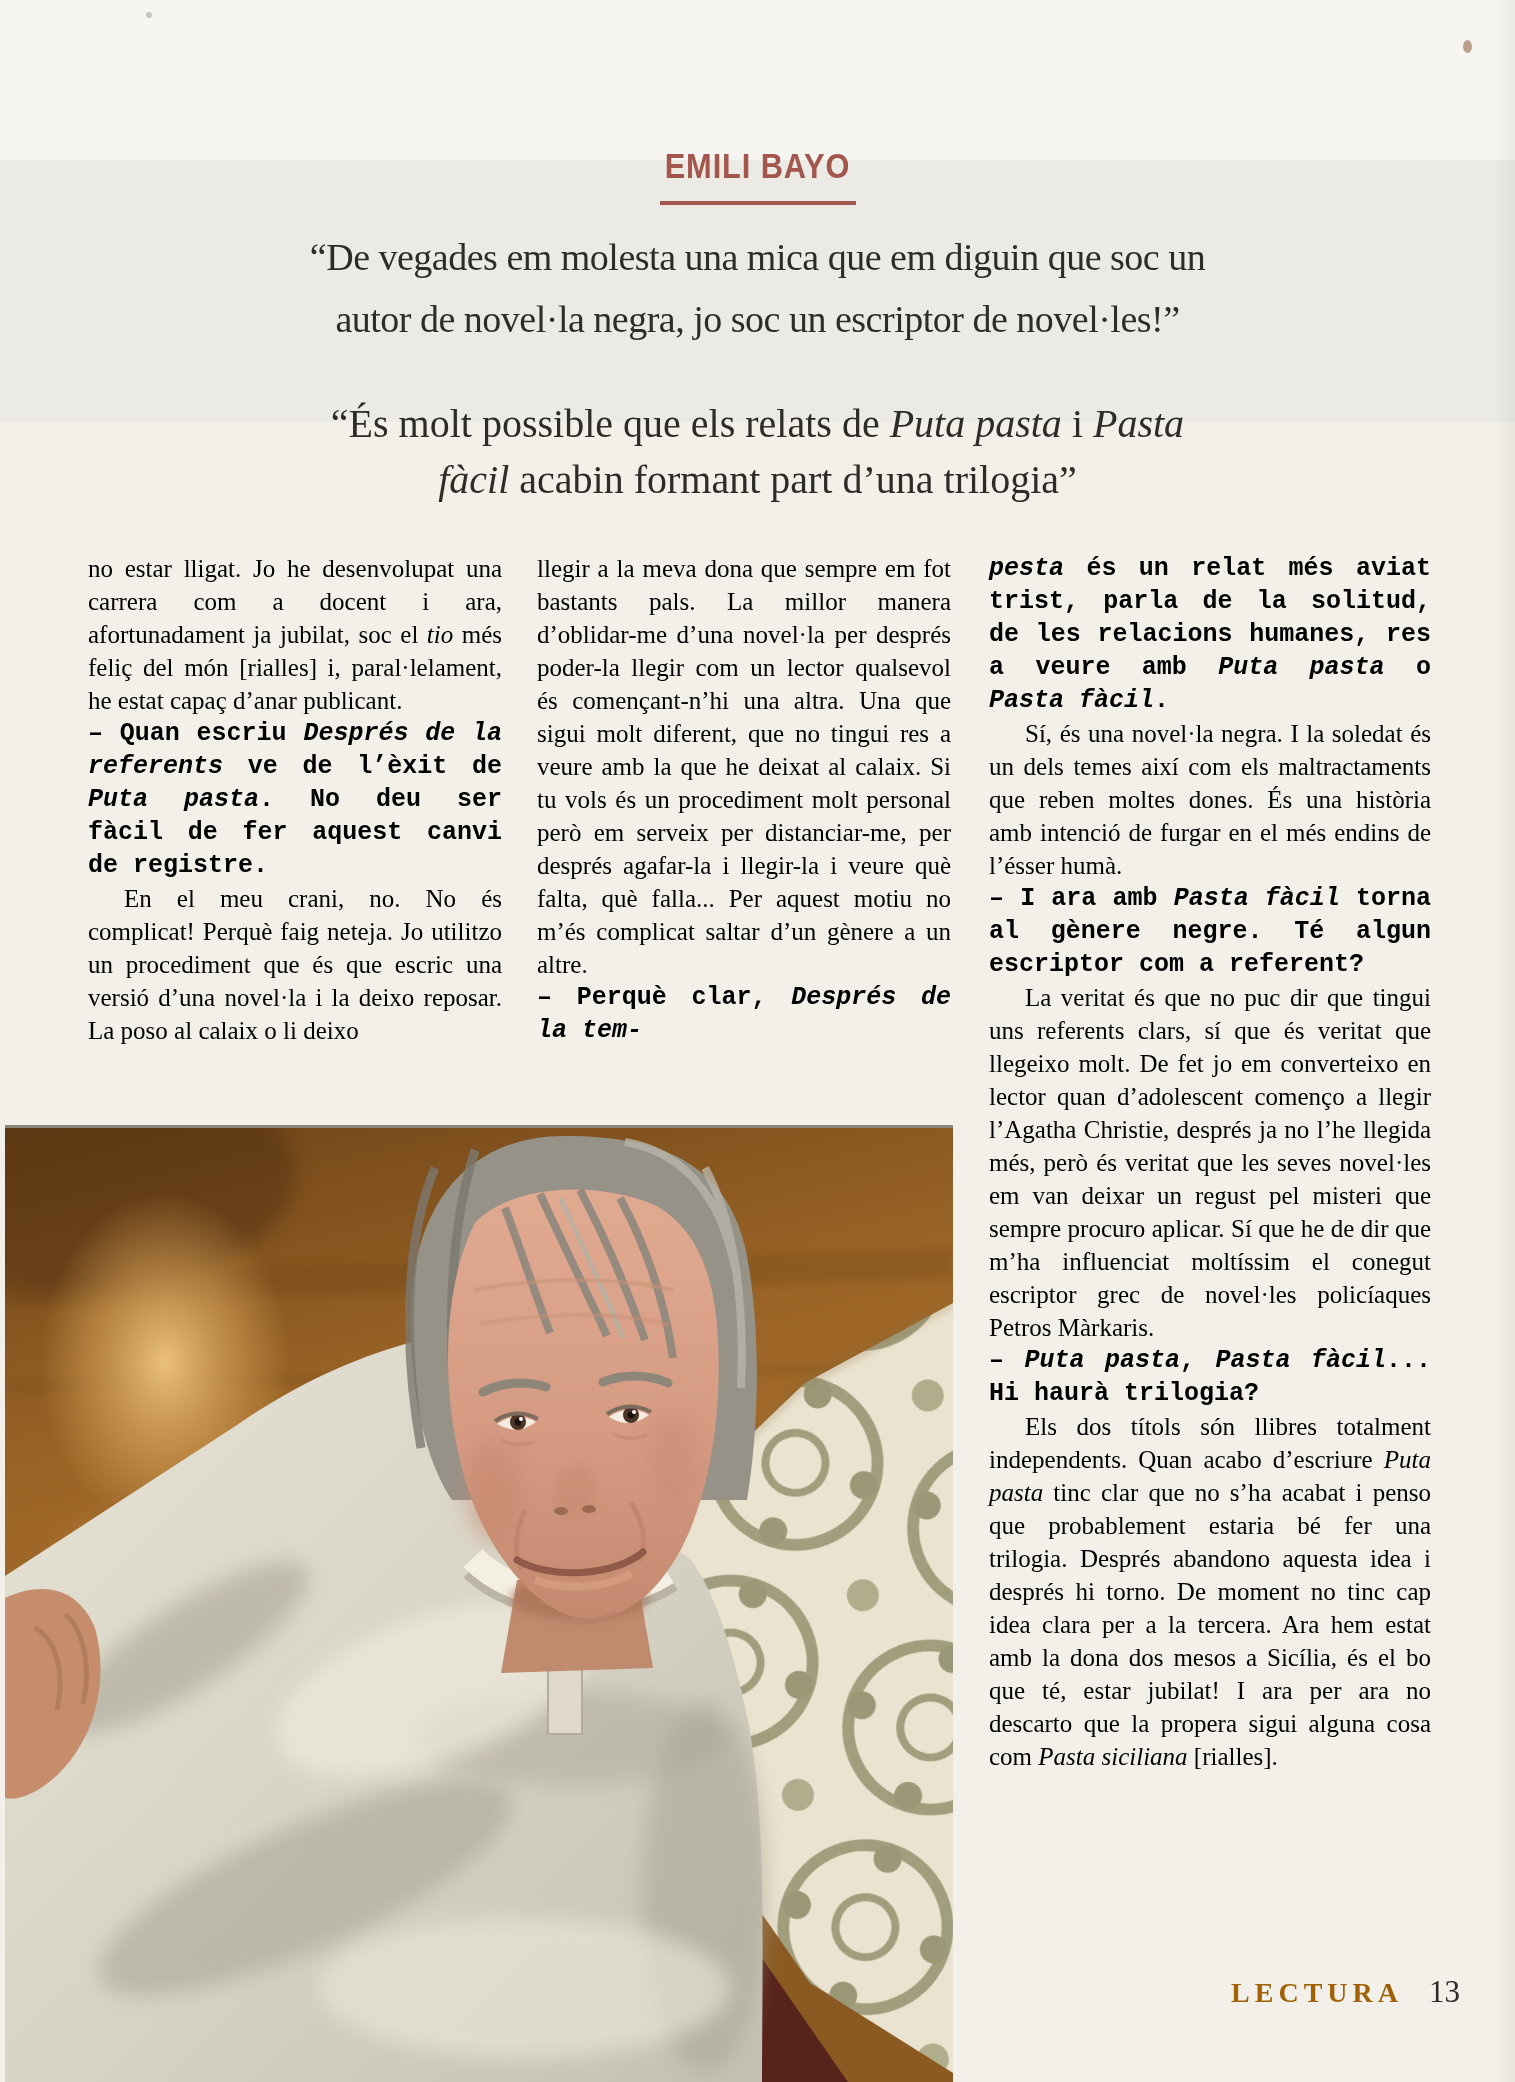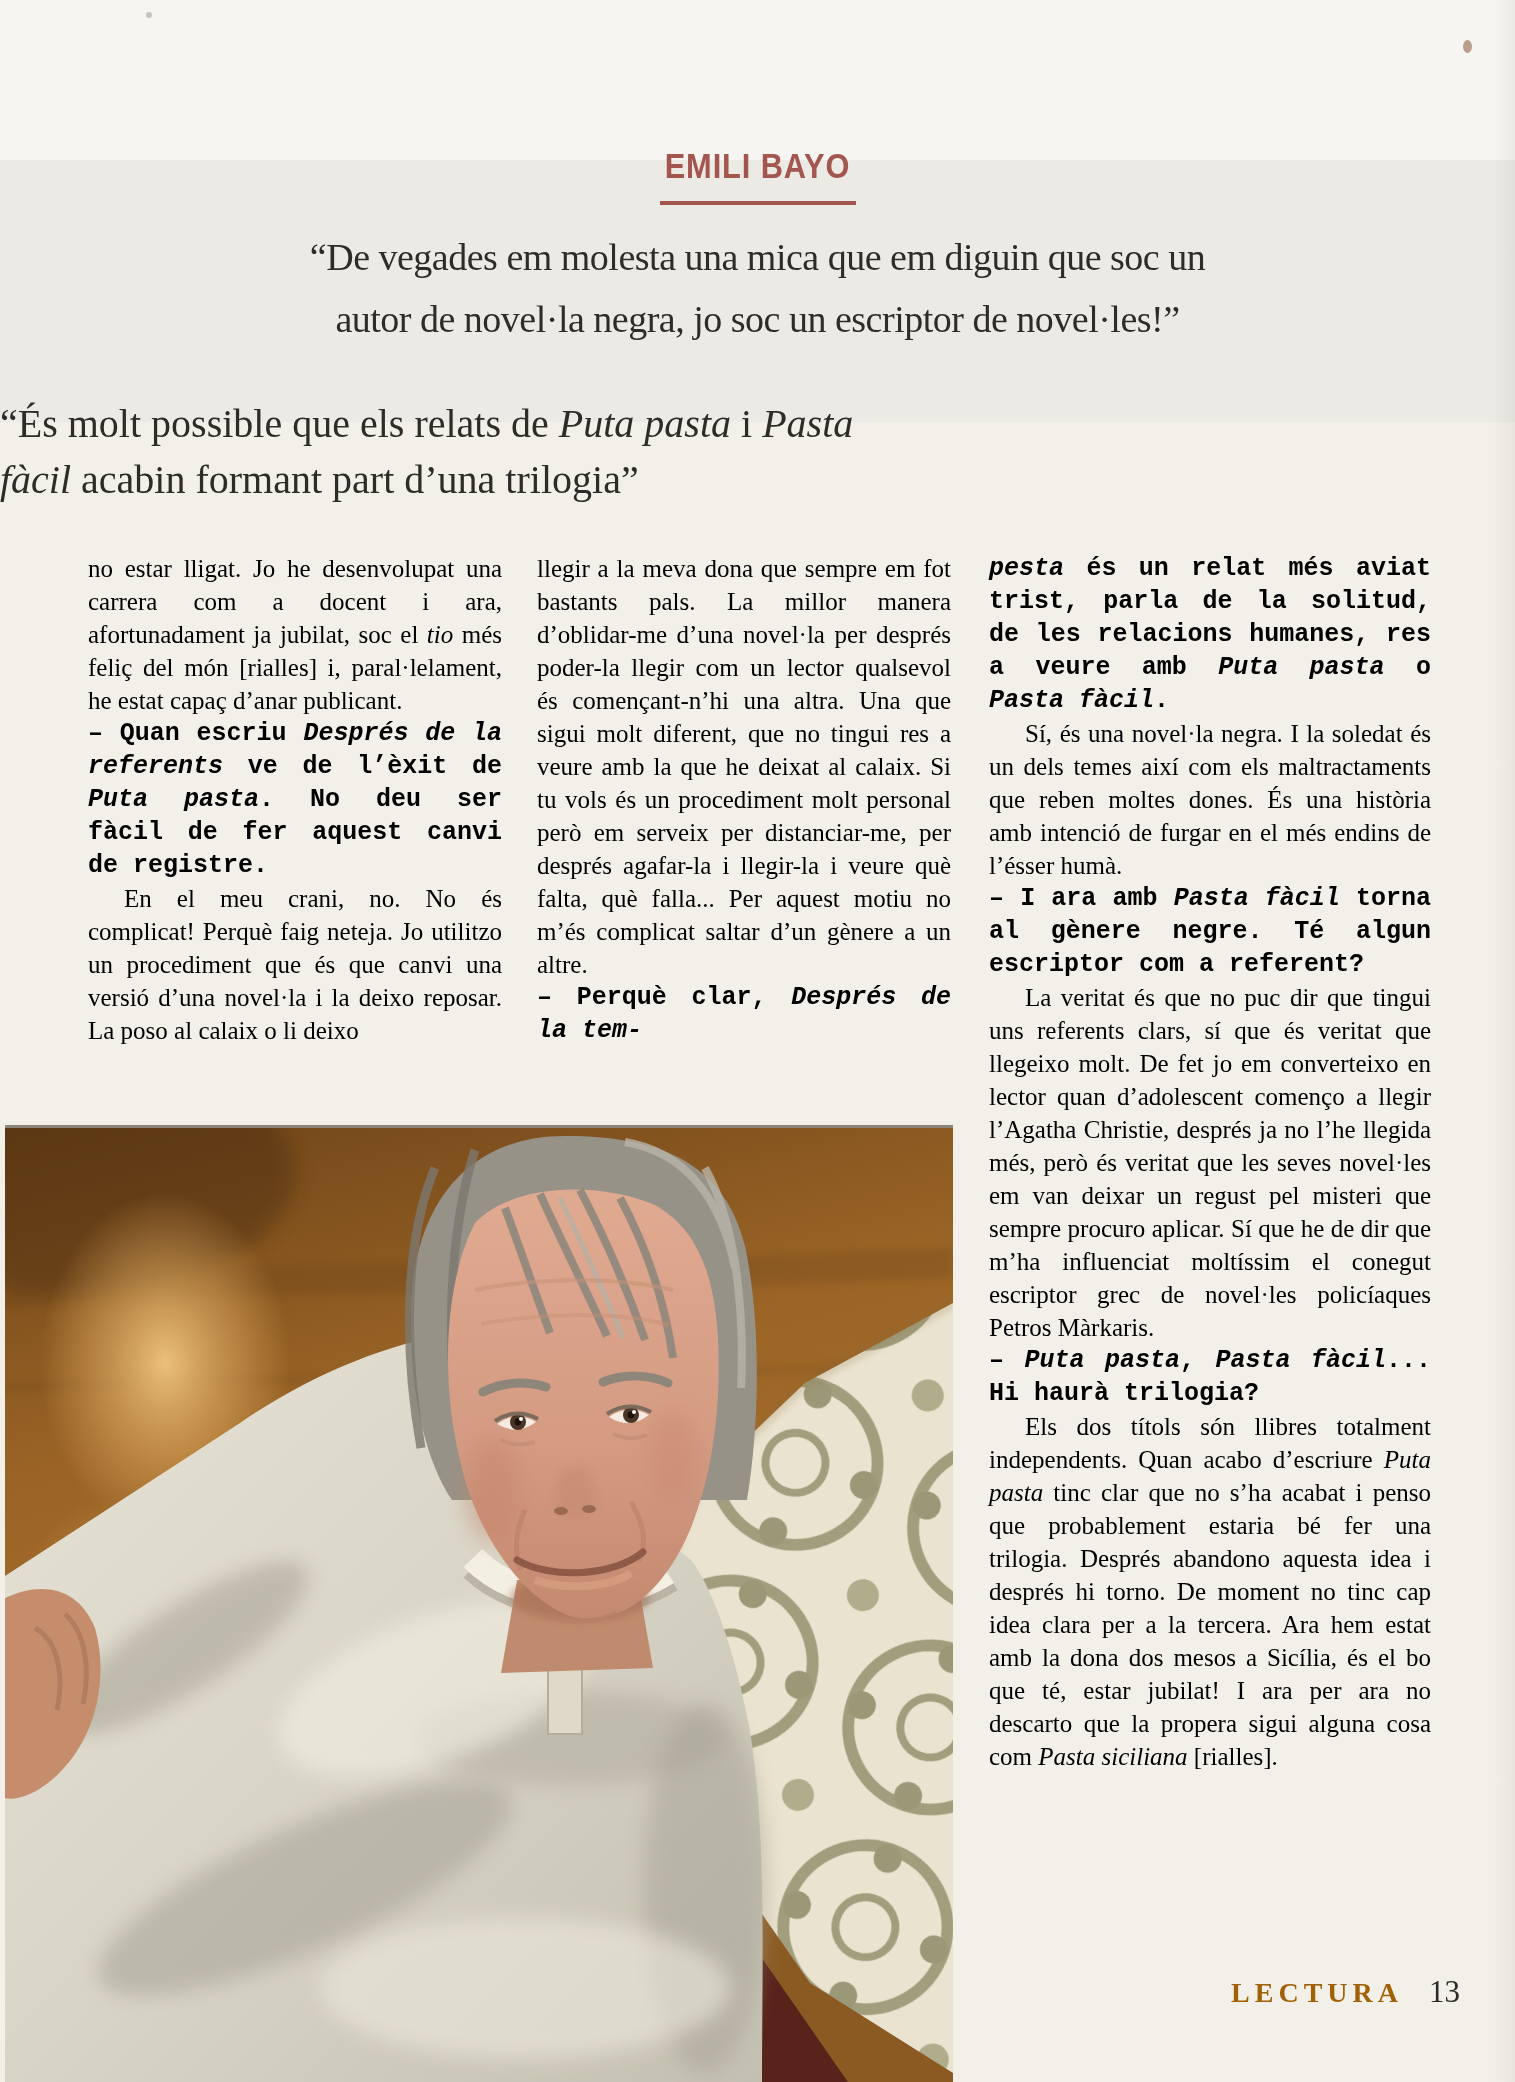--- a/index.html
+++ b/index.html
@@ -21,21 +21,21 @@
   .kicker{position:absolute;left:0;right:0;top:146px;text-align:center;
     font-family:"Liberation Sans","DejaVu Sans",sans-serif;
     font-weight:bold;font-size:35px;letter-spacing:1px;color:#a2564e;
     transform:scaleX(.88);transform-origin:center;}
   .kicker-rule{position:absolute;left:50%;top:201px;width:196px;height:4px;
     margin-left:-98px;background:#a2564e;}
 
   
   .headline{position:absolute;left:0;right:0;top:226px;text-align:center;
     font-size:38px;line-height:62px;color:#2e2c29;letter-spacing:-.5px;}
-  .subheadline{position:absolute;left:0;right:0;top:396px;text-align:left;
+  .subheadline{position:absolute;left:0;right:0;top:396px;text-align:center;
     font-size:40px;line-height:56px;color:#2e2c29;}
 
   
   .col{position:absolute;top:552px;text-align:justify;color:#000000;
     font-size:25px;line-height:33px;}
   .col-1{left:88px;width:414px;}
   .col-2{left:537px;width:414px;}
   .col-3{left:989px;width:442px;}
   .col p{margin:0;padding:0;}
   .q{font-weight:bold;font-family:Liberation Mono, monospace;}
@@ -69,21 +69,21 @@
 </div>
 
 <div class="subheadline">
   <div>“És molt possible que els relats de <i>Puta pasta</i> i <i>Pasta</i></div>
   <div><i>fàcil</i> acabin formant part d’una trilogia”</div>
 </div>
 
 <div class="col col-1">
   <p class="a">no estar lligat. Jo he desenvolupat una carrera com a docent i ara, afortunadament ja jubilat, soc el <i>tio</i> més feliç del món [rialles] i, paral·lelament, he estat capaç d’anar publicant.</p>
   <p class="q">– Quan escriu <i>Després de la referents</i> ve de l’èxit de <i>Puta pasta</i>. No deu ser fàcil de fer aquest canvi de registre.</p>
-  <p class="a indent">En el meu crani, no. No és complicat! Perquè faig neteja. Jo utilitzo un procediment que és que canvi una versió d’una novel·la i la deixo reposar. La poso al calaix o li deixo</p>
+  <p class="a indent">En el meu crani, no. No és complicat! Perquè faig neteja. Jo utilitzo un procediment que és que escric una versió d’una novel·la i la deixo reposar. La poso al calaix o li deixo</p>
 </div>
 
 <div class="col col-2">
   <p class="a">llegir a la meva dona que sempre em fot bastants pals. La millor manera d’oblidar-me d’una novel·la per després poder-la llegir com un lector qualsevol és començant-n’hi una altra. Una que sigui molt diferent, que no tingui res a veure amb la que he deixat al calaix. Si tu vols és un procediment molt personal però em serveix per distanciar-me, per després agafar-la i llegir-la i veure què falta, què falla... Per aquest motiu no m’és complicat saltar d’un gènere a un altre.</p>
   <p class="q">– Perquè clar, <i>Després de la tem-</i></p>
 </div>
 
 <div class="col col-3">
   <p class="q"><i>pesta</i> és un relat més aviat trist, parla de la solitud, de les relacions humanes, res a veure amb <i>Puta pasta</i> o <i>Pasta fàcil</i>.</p>
   <p class="a indent">Sí, és una novel·la negra. I la soledat és un dels temes així com els maltractaments que reben moltes dones. És una història amb intenció de furgar en el més endins de l’ésser humà.</p>

